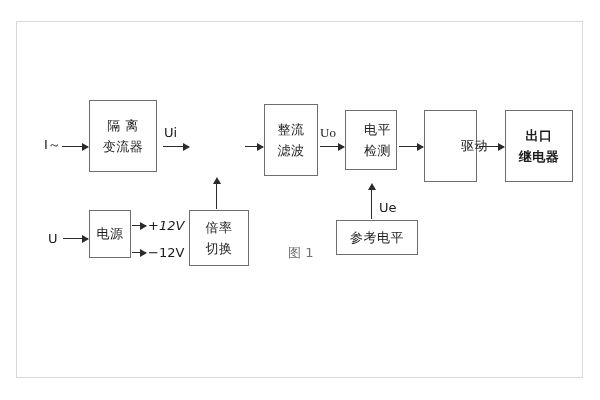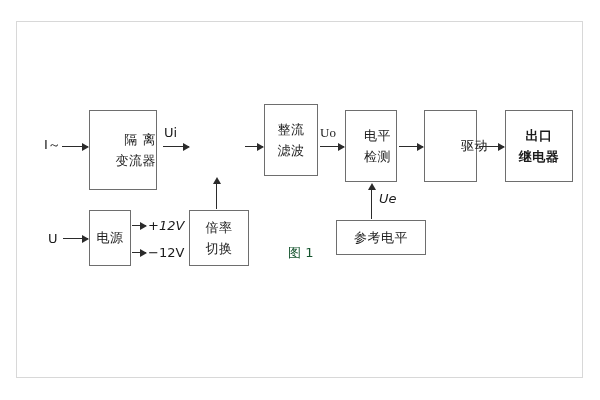--- a/index.html
+++ b/index.html
@@ -82,75 +82,75 @@
     top: -7px;
     width: 0;
     height: 0;
     border-bottom: 7px solid #2b2b2b;
     border-left: 4px solid transparent;
     border-right: 4px solid transparent;
   }
   .caption {
     position: absolute;
     font-size: 13px;
-    color: #14532d;
+    color: #737373;
     white-space: nowrap;
   }
 </style>
 </head>
 <body>
 
 <div id="canvas">
 
   <div id="frame"></div>
 
-  <div class="block" style="left:89px; top:110px; width:68px; height:80px;align-items:flex-end;">
+  <div class="block" style="left:89px; top:100px; width:68px; height:72px;">
     <span class="ln">隔 离</span>
     <span class="ln">变流器</span>
   </div>
 
 
   <div class="block" style="left:264px; top:104px; width:54px; height:72px;">
     <span class="ln">整流</span>
     <span class="ln">滤波</span>
   </div>
 
-  <div class="block" style="left:345px; top:110px; width:52px; height:72px;padding-left:13px;">
+  <div class="block" style="left:345px; top:110px; width:52px; height:60px;padding-left:13px;">
     <span class="ln">电平</span>
     <span class="ln">检测</span>
   </div>
 
   <div class="block" style="left:424px; top:110px; width:53px; height:72px;padding-left:48px;">
     <span class="ln">驱动</span>
   </div>
 
   <div class="block" style="left:505px; top:110px; width:68px; height:72px;font-weight:bold;">
     <span class="ln">出口</span>
     <span class="ln">继电器</span>
   </div>
 
-  <div class="block" style="left:89px; top:210px; width:42px; height:56px;">
+  <div class="block" style="left:89px; top:210px; width:42px; height:48px;">
     <span class="ln">电源</span>
   </div>
 
   <div class="block" style="left:189px; top:210px; width:60px; height:56px;">
     <span class="ln">倍率</span>
     <span class="ln">切换</span>
   </div>
 
-  <div class="block" style="left:336px; top:220px; width:90px; height:35px;">
+  <div class="block" style="left:336px; top:220px; width:82px; height:35px;">
     <span class="ln">参考电平</span>
   </div>
 
   <div class="label" style="left:44px; top:138px;">I～</div>
   <div class="label" style="left:48px; top:232px;">U</div>
 
   <div class="label" style="left:164px; top:126px;">Ui</div>
   <div class="label" style="left:320px; top:126px;font-family:Liberation Serif, serif;">Uo</div>
-  <div class="label" style="left:379px; top:192px;font-style:italic;">Ue</div>
+  <div class="label" style="left:379px; top:201px;">Ue</div>
 
   <div class="label" style="left:148px; top:219px;font-style:italic;">+12V</div>
   <div class="label" style="left:148px; top:246px;text-align:center;">−12V</div>
 
   <div class="arrow-h" style="left:62px; top:146px; width:26px;"></div>
   <div class="arrow-h" style="left:63px; top:238px; width:25px;"></div>
   <div class="arrow-h" style="left:163px; top:146px; width:26px;"></div>
   <div class="arrow-h" style="left:245px; top:146px; width:18px;"></div>
   <div class="arrow-h" style="left:320px; top:146px; width:24px;"></div>
   <div class="arrow-h" style="left:399px; top:146px; width:24px;"></div>

